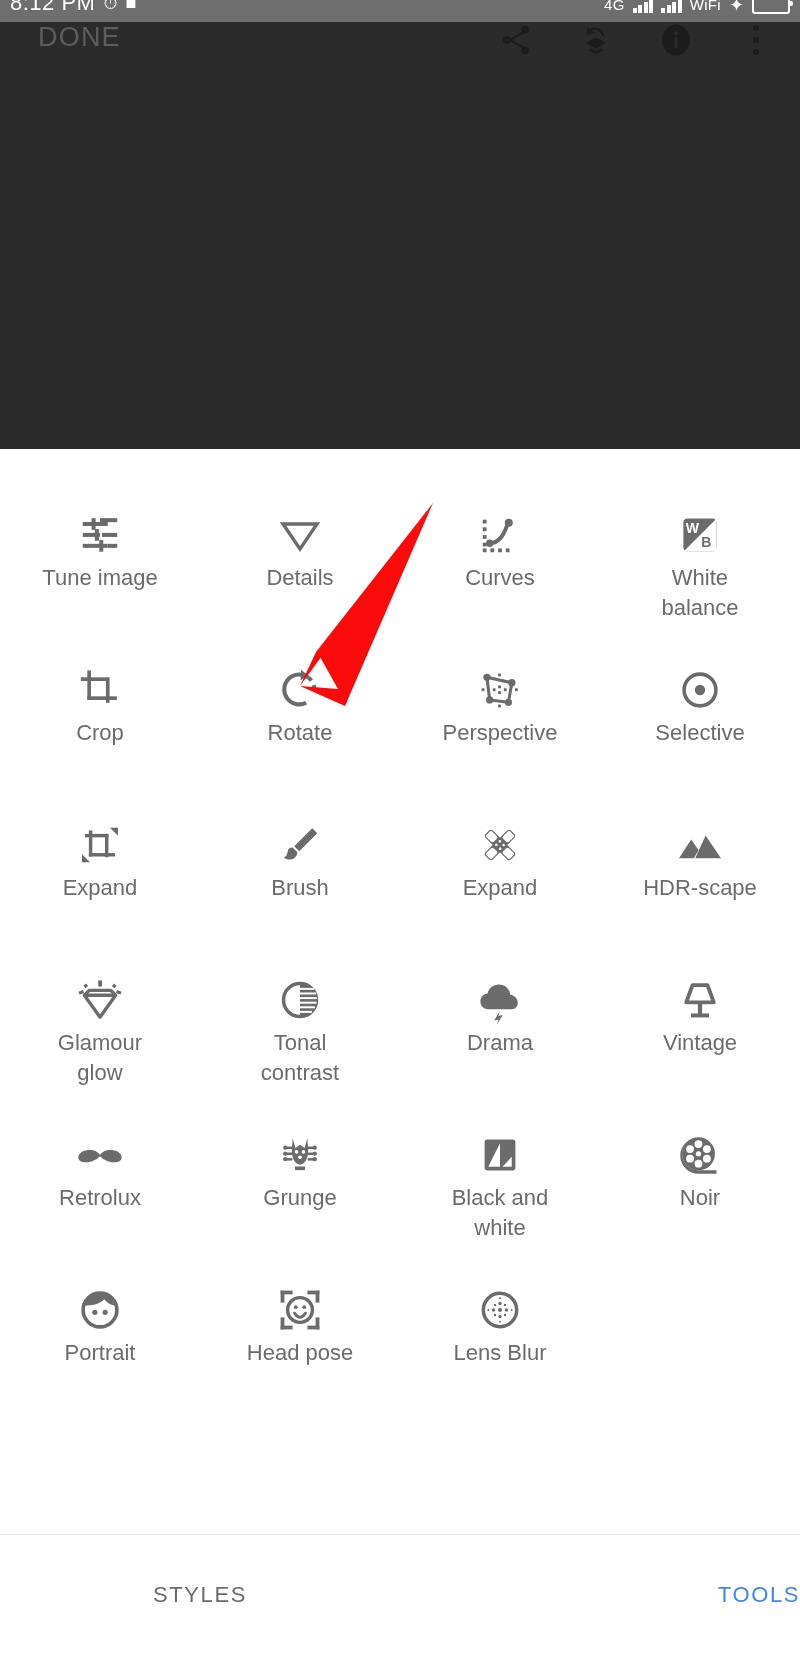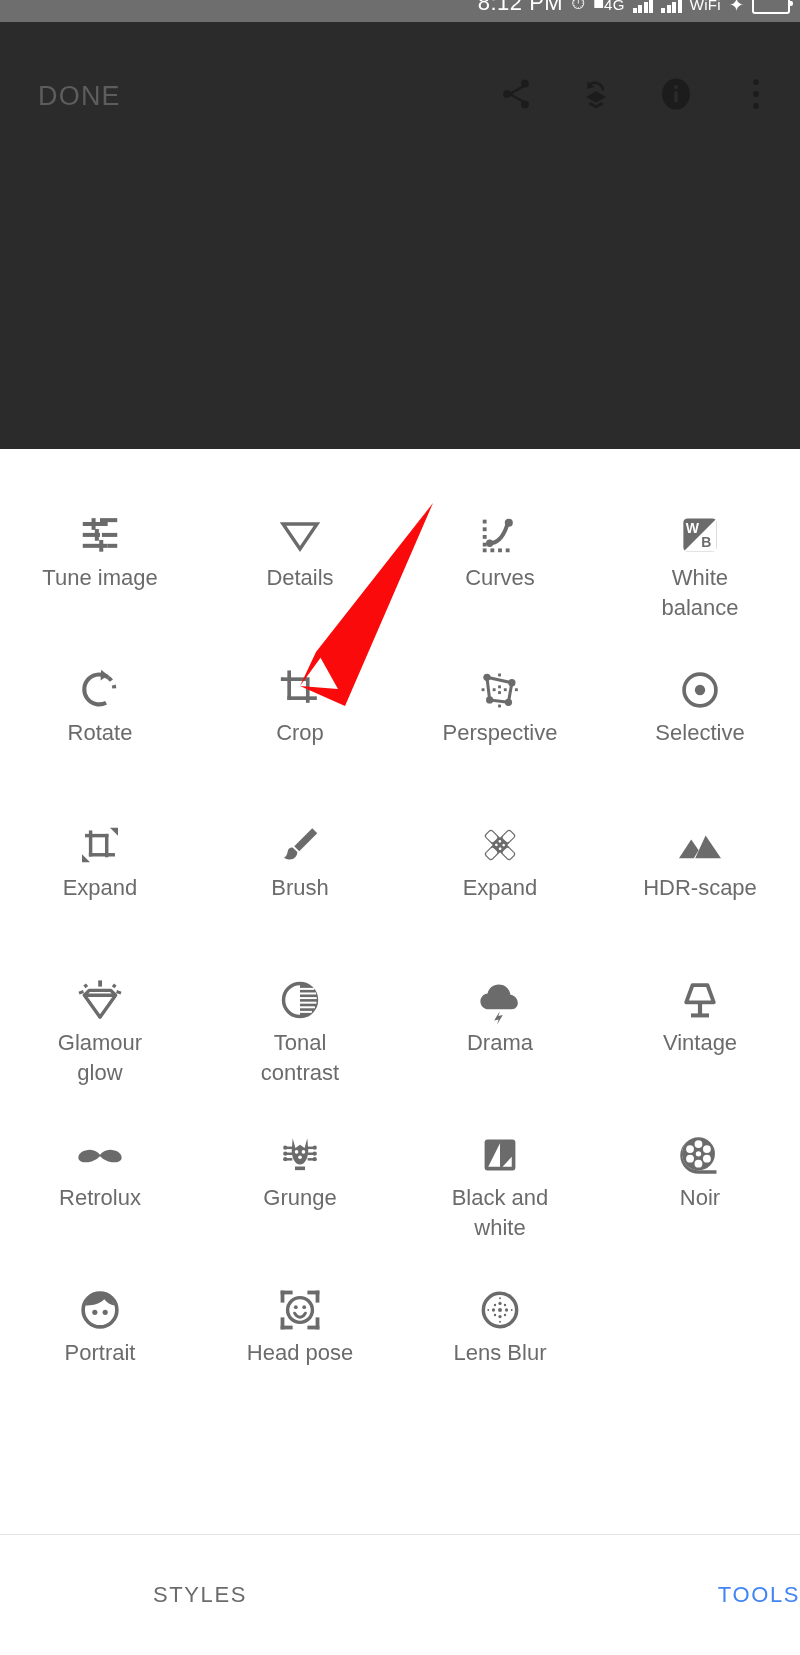--- a/index.html
+++ b/index.html
@@ -15,21 +15,21 @@
     position: relative;
   }
 
   
   .status-bar {
     height: 22px;
     background: #6e6e6e;
     color: #ffffff;
     display: flex;
     align-items: flex-end;
-    justify-content: flex-end;
+    justify-content: space-between;
     padding: 0 10px;
     box-sizing: border-box;
     overflow: hidden;
     position: relative;
   }
   .status-left, .status-right {
     display: flex;
     align-items: center;
     gap: 8px;
     
@@ -75,21 +75,21 @@
 
   
   .editor-area {
     height: 427px;
     background: #2b2b2b;
     position: relative;
   }
   .app-bar {
     height: 90px;
     display: flex;
-    align-items: flex-end;
+    align-items: flex-start;
     padding: 0 26px 0 38px;
     box-sizing: border-box;
   }
   .done-btn {
     color: #5d5d5d;
     font-size: 27px;
     letter-spacing: 1.2px;
     font-weight: 400;
     user-select: none;
   }
@@ -305,40 +305,40 @@
           <text x="7.6" y="11" font-family="Liberation Sans, sans-serif" font-size="8" font-weight="bold" fill="#ffffff" text-anchor="middle">W</text>
           <text x="15.6" y="19" font-family="Liberation Sans, sans-serif" font-size="8" font-weight="bold" fill="#6b6b6b" text-anchor="middle">B</text>
         </svg>
       </div>
       <div class="tool-label">White
 balance</div>
     </div>
 
     <div class="tool-cell">
       <div class="tool-icon">
-        <svg width="46" height="46" viewBox="0 0 24 24" fill="none" stroke="currentColor" stroke-width="2.1">
-          <path d="M12 4.2 A7.8 7.8 0 1 0 18.4 15.6" stroke-dasharray="0" stroke-linecap="butt" transform="rotate(35 12 12)"></path>
-          <path d="M12 4.2 A7.8 7.8 0 0 1 17.6 7" stroke-dasharray="2.1 2.6" transform="rotate(35 12 12)"></path>
-          <path d="M12.6 1.4 L16.2 4.3 L12.3 7.1 Z" fill="currentColor" stroke="none"></path>
-        </svg>
-      </div>
-      <div class="tool-label">Rotate</div>
-    </div>
-
-    <div class="tool-cell">
-      <div class="tool-icon">
         <svg width="46" height="46" viewBox="0 0 24 24" fill="currentColor">
           <rect x="5.4" y="1.8" width="1.9" height="15.4"></rect>
           <rect x="5.4" y="15.3" width="15.4" height="1.9"></rect>
           <rect x="2.4" y="5.4" width="13.3" height="1.9"></rect>
           <rect x="15.1" y="5.4" width="1.9" height="13.3"></rect>
           <rect x="2.0" y="5.4" width="1.3" height="1.9"></rect>
         </svg>
       </div>
       <div class="tool-label">Crop</div>
+    </div>
+
+    <div class="tool-cell">
+      <div class="tool-icon">
+        <svg width="46" height="46" viewBox="0 0 24 24" fill="none" stroke="currentColor" stroke-width="2.1">
+          <path d="M12 4.2 A7.8 7.8 0 1 0 18.4 15.6" stroke-dasharray="0" stroke-linecap="butt" transform="rotate(35 12 12)"></path>
+          <path d="M12 4.2 A7.8 7.8 0 0 1 17.6 7" stroke-dasharray="2.1 2.6" transform="rotate(35 12 12)"></path>
+          <path d="M12.6 1.4 L16.2 4.3 L12.3 7.1 Z" fill="currentColor" stroke="none"></path>
+        </svg>
+      </div>
+      <div class="tool-label">Rotate</div>
     </div>
 
     <div class="tool-cell">
       <div class="tool-icon">
         <svg width="46" height="46" viewBox="0 0 24 24">
           <path d="M5.2 5.4 L18.2 8.2 L16.4 18.4 L6.6 17.2 Z" fill="none" stroke="currentColor" stroke-width="1.6"></path>
           <circle cx="5.2" cy="5.4" r="1.9" fill="currentColor"></circle>
           <circle cx="18.2" cy="8.2" r="1.9" fill="currentColor"></circle>
           <circle cx="16.4" cy="18.4" r="1.9" fill="currentColor"></circle>
           <circle cx="6.6" cy="17.2" r="1.9" fill="currentColor"></circle>

